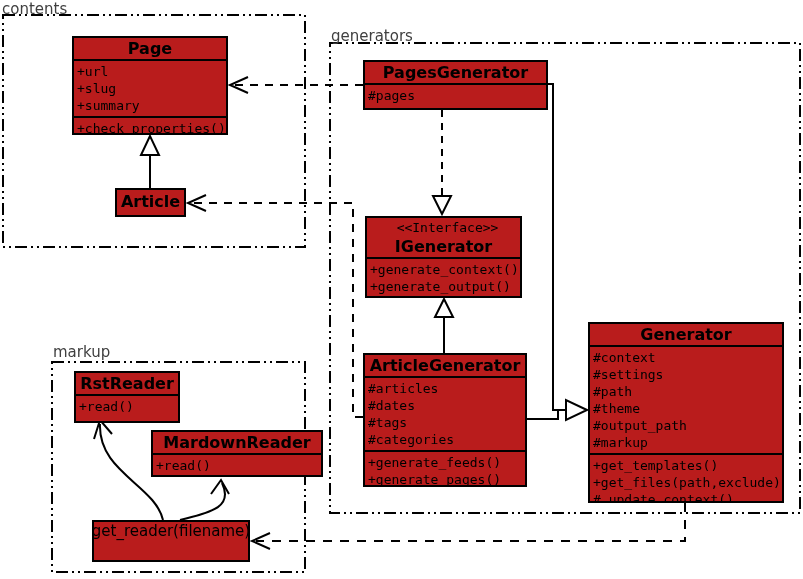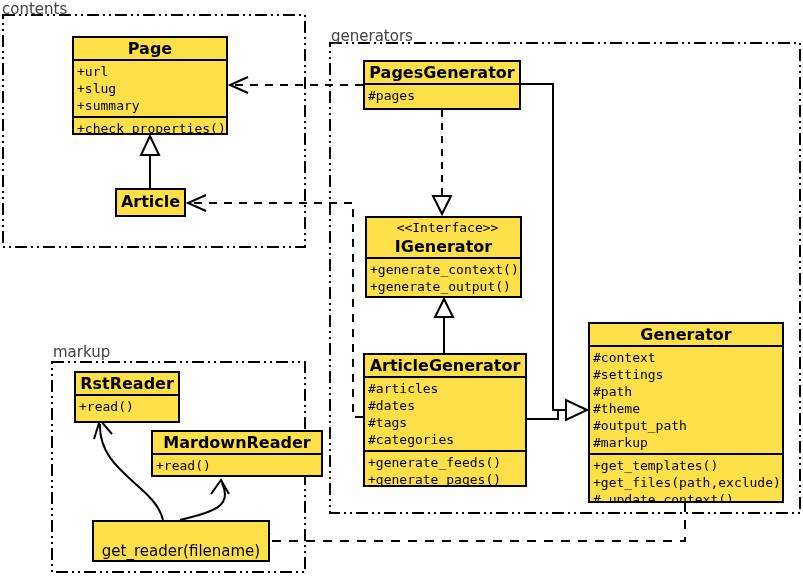--- a/index.html
+++ b/index.html
@@ -1,34 +1,34 @@
 <!DOCTYPE html>
 <html><head>
 <meta charset="utf-8">
 <style>
   html,body{margin:0;padding:0;background:#ffffff;}
   body{width:803px;height:579px;position:relative;font-family:"DejaVu Sans",sans-serif;color:#000;overflow:hidden;}
   #wires{position:absolute;left:0;top:0;width:803px;height:579px;z-index:1;}
   .pkg-label{position:absolute;z-index:3;font:15px "DejaVu Sans",sans-serif;color:#404040;}
-  .cbox{position:absolute;z-index:2;background:#fde047;border:2px solid #000;box-sizing:border-box;overflow:hidden;}
+  .cbox{position:absolute;z-index:2;background:#b91c1c;border:2px solid #000;box-sizing:border-box;overflow:hidden;}
   .ctitle{font:bold 16px "DejaVu Sans",sans-serif;text-align:center;padding:1px 2px;white-space:nowrap;}
   .stereotype{font:13px "DejaVu Sans Mono",monospace;text-align:center;line-height:16px;padding-top:2px;white-space:nowrap;margin-left:8px;}
   .compartment{border-top:2px solid #000;padding:2px 3px;}
   .member{font:13px "DejaVu Sans Mono",monospace;line-height:17px;white-space:nowrap;}
   .node-label{font:15px "DejaVu Sans",sans-serif;text-align:center;}
   
   .pos-page{left:72px;top:36px;width:156px;height:99px;}
   .pos-article{left:115px;top:188px;width:71px;height:29px;}
-  .pos-pagesgen{left:363px;top:60px;width:158px;height:50px;}
+  .pos-pagesgen{left:363px;top:60px;width:185px;height:50px;}
   .pos-igen{left:365px;top:216px;width:157px;height:82px;}
   .pos-artgen{left:363px;top:353px;width:164px;height:134px;}
   .pos-gen{left:588px;top:322px;width:196px;height:181px;}
   .pos-rst{left:74px;top:371px;width:106px;height:52px;}
   .pos-mardown{left:151px;top:430px;width:172px;height:47px;}
-  .pos-getreader{left:92px;top:520px;width:178px;height:42px;display:flex;align-items:flex-end;justify-content:center;}
+  .pos-getreader{left:92px;top:520px;width:158px;height:42px;display:flex;align-items:flex-start;justify-content:center;}
   .lbl-contents{left:2px;top:0px;}
   .lbl-generators{left:331px;top:27px;}
   .lbl-readers{left:53px;top:343px;}
   .tight .ctitle{padding:2px 2px 4px 2px;}
 </style>
 </head>
 <body>
 
 <svg id="wires" xmlns="http://www.w3.org/2000/svg" viewBox="0 0 803 579">
 

